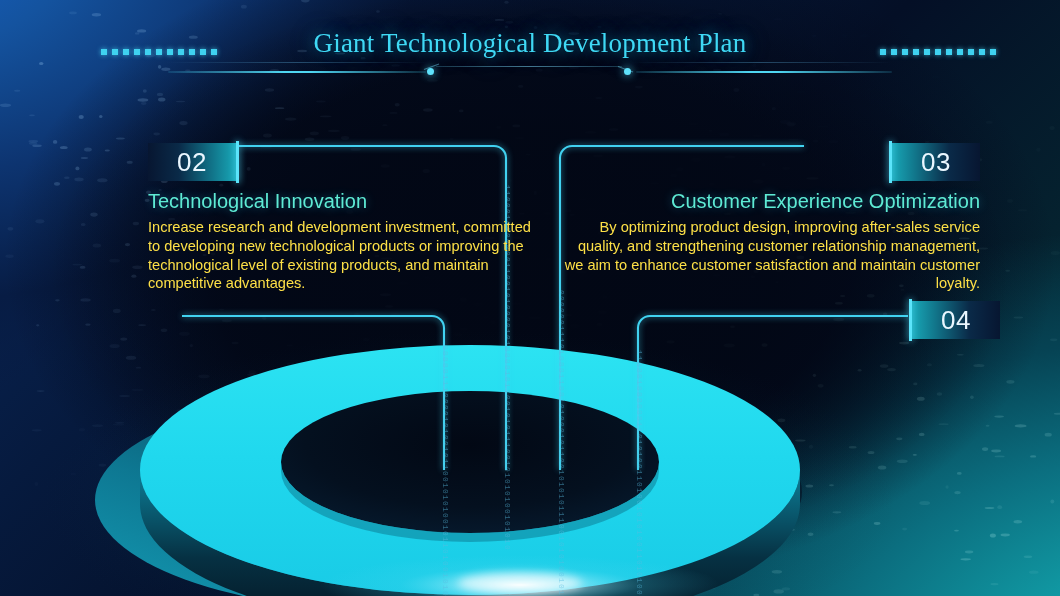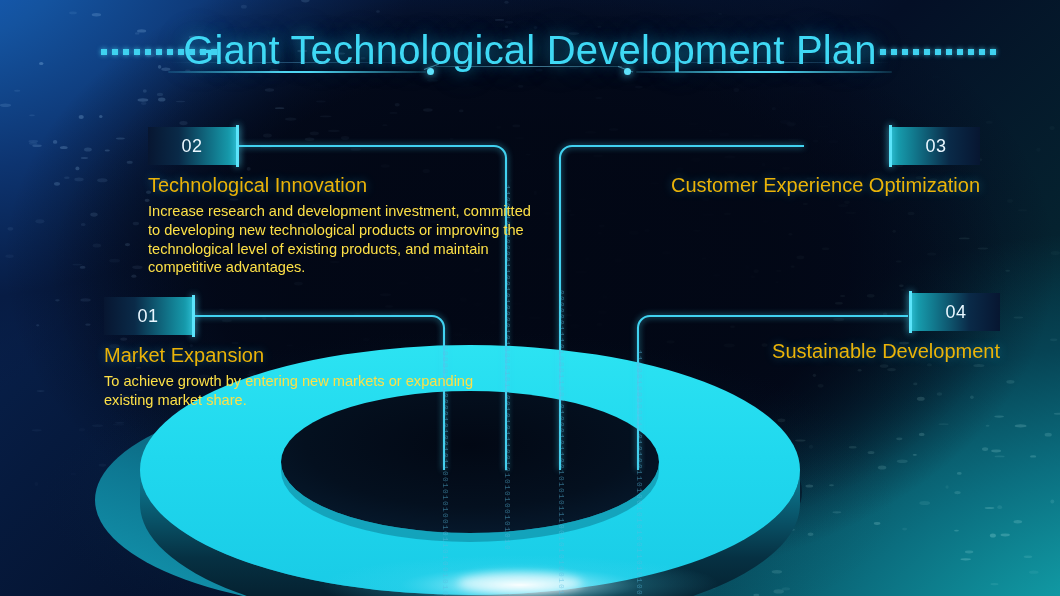--- a/index.html
+++ b/index.html
@@ -31,25 +31,26 @@
   }
   .vignette{
     position:absolute;inset:0;
     background:radial-gradient(ellipse 58% 62% at 50% 46%, rgba(2,7,20,.92) 0%, rgba(2,7,20,.75) 40%, rgba(2,7,20,0) 78%);
   }
 
   
   .title{
     position:absolute;left:0;right:0;top:28px;
     text-align:center;
-    font-size:40px;
+    font-size:27px;
     font-weight:400;
     letter-spacing:.2px;
     color:#3fd9f5;
     text-shadow:0 0 14px rgba(40,200,240,.55), 0 0 30px rgba(20,150,200,.35);
+    font-family:Liberation Serif, serif;
   }
   .hdr-line{position:absolute;height:2px;background:linear-gradient(90deg,rgba(60,200,235,.15),#4fd6f2 45%,#4fd6f2 55%,rgba(60,200,235,.15));border-radius:2px;}
   .hdr-line.l{left:168px;top:71px;width:258px;}
   .hdr-line.r{left:636px;top:71px;width:256px;}
   .hdr-line.mid{left:436px;top:66px;width:186px;height:1px;background:linear-gradient(90deg,rgba(90,190,220,.25),rgba(120,210,240,.55),rgba(90,190,220,.25));}
   .hdr-diag{position:absolute;width:16px;height:1px;background:rgba(110,205,235,.5);}
   .hdr-diag.a{left:424px;top:69px;transform:rotate(-20deg);transform-origin:left center;}
   .hdr-diag.b{left:618px;top:66px;transform:rotate(20deg);transform-origin:left center;}
   .hdr-dot{position:absolute;width:7px;height:7px;border-radius:50%;background:#5fe2fb;box-shadow:0 0 8px #4fd6f2;top:68px;}
   .hdr-dot.d1{left:427px;}
@@ -78,47 +79,47 @@
     white-space:nowrap;
     user-select:none;
   }
 
   
   .item{position:absolute;}
   .badge{
     position:relative;
     width:88px;height:38px;
     display:flex;align-items:center;justify-content:center;
-    font-size:18px;color:#eaf7ff;letter-spacing:.5px;
+    font-size:26px;color:#eaf7ff;letter-spacing:.5px;margin-top:16px;
   }
   .badge.lft{background:linear-gradient(90deg,#071631 0%, #0a2a48 35%, #127e92 78%, #19a8b8 100%);}
   .badge.lft:after{content:"";position:absolute;right:-3px;top:-2px;bottom:-2px;width:3px;background:#5ce4fb;box-shadow:0 0 7px #4fd6f2;}
   .badge.rgt{background:linear-gradient(270deg,#071631 0%, #0a2a48 35%, #127e92 78%, #19a8b8 100%);}
   .badge.rgt:after{content:"";position:absolute;left:-3px;top:-2px;bottom:-2px;width:3px;background:#5ce4fb;box-shadow:0 0 7px #4fd6f2;}
   .heading{
     margin-top:9px;
     font-size:20px;
-    color:#eab308;
+    color:#5eead4;
     text-shadow:0 0 10px rgba(50,190,230,.45);
     line-height:1.15;
   }
   .body{
     margin-top:5px;
     font-size:14.6px;
     line-height:1.29;
     color:#fde047;
   }
   .ta-l{text-align:left;}
   .ta-r{}
 
   
   #item01{left:104px;top:297px;width:392px;}
   #item02{left:148px;top:127px;width:392px;}
   #item03{left:560px;top:127px;width:420px;text-align:right;}
-  #item04{left:640px;top:293px;width:360px;text-align:right;}
+  #item04{left:640px;top:285px;width:360px;text-align:right;}
   #item03 .badge, #item04 .badge{margin-left:auto;text-align:right;}
 
   
   .donut{position:absolute;left:0;top:0;width:1060px;height:596px;pointer-events:none;}
 </style>
 </head>
 <body>
 
 <div id="slide">
 
@@ -742,43 +743,36 @@
       <i></i>
       <i></i>
       <i></i>
       <i></i>
       <i></i>
       <i></i>
       <i></i>
       <i></i>
     </div>
 
-  <div class="item" id="item01">
-    <div class="badge lft">
-      <span>01</span>
-    </div>
-    <div class="heading ta-l">Market Expansion</div>
-    <div class="body ta-l">To achieve growth by entering new markets or expanding existing market share.</div>
-  </div>
 
   <div class="item" id="item02">
     <div class="badge lft">
       <span>02</span>
     </div>
     <div class="heading ta-l">Technological Innovation</div>
     <div class="body ta-l">Increase research and development investment, committed to developing new technological products or improving the technological level of existing products, and maintain competitive advantages.</div>
   </div>
 
   <div class="item" id="item03">
     <div class="badge rgt">
       <span>03</span>
     </div>
     <div class="heading ta-r">Customer Experience Optimization</div>
+    <div class="body ta-r">By optimizing product design, improving after-sales service quality, and strengthening customer relationship management, we aim to enhance customer satisfaction and maintain customer loyalty.</div>
   </div>
 
   <div class="item" id="item04">
     <div class="badge rgt">
       <span>04</span>
     </div>
-    <div class="heading ta-r">Sustainable Development</div>
   </div>
 
 </div>
 
 </body></html>

